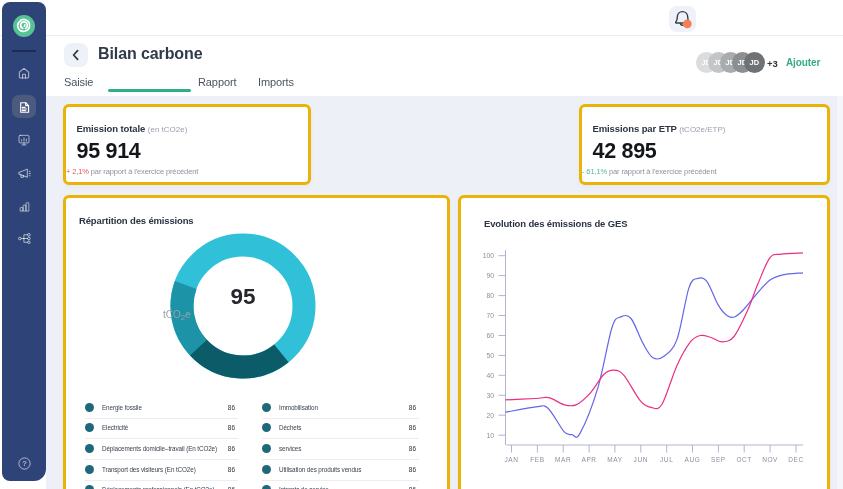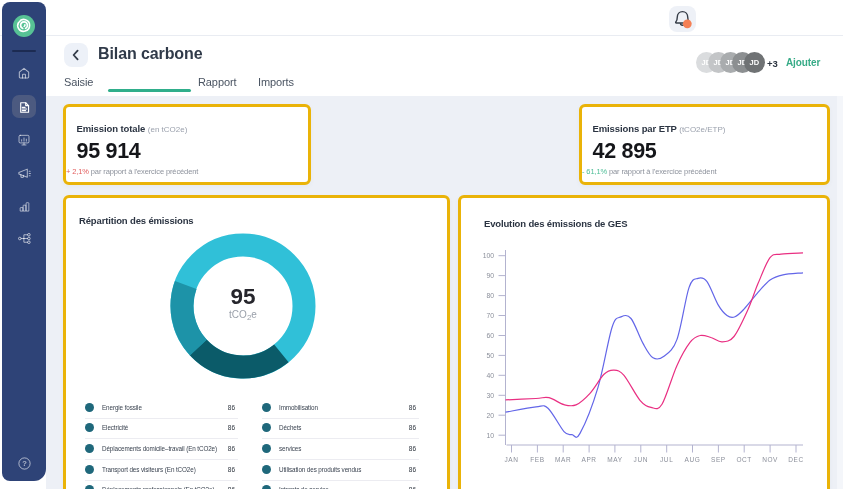--- a/index.html
+++ b/index.html
@@ -48,21 +48,21 @@
 .up { color:#e25d5d; }
 .down { color:#4cbd96; }
 
 
 #panel1 { left:63px; top:195px; width:387px; height:300px; }
 #panel2 { left:458px; top:195px; width:372px; height:300px; }
 .ptitle { top:17px; left:13px; font-size:9.5px; font-weight:700; color:#2b3442; letter-spacing:-.15px; white-space:nowrap; }
 
 
 #donut95 { left:163px; top:284px; width:160px; text-align:center; font-size:22.5px; font-weight:700; color:#26262c; }
-#donutunit { left:163px; top:308.5px; width:160px; text-align:center; font-size:10px; color:#9aa0aa; }
+#donutunit { left:163px; top:308.5px; width:160px; font-size:10px; color:#9aa0aa; }
 
 
 .lrow { height:20px; }
 .ldot { width:9px; height:9px; border-radius:50%; background:#1f687b; left:0; top:3px; }
 .llab { left:17px; top:4px; font-size:6.3px; color:#3a4350; letter-spacing:-.1px; white-space:nowrap; }
 .lval { right:3px; top:4px; font-size:6.5px; color:#2c333d; }
 .lline { left:0; right:0; top:18px; height:1px; background:#ececf1; }
 </style>
 </head>
 <body>

